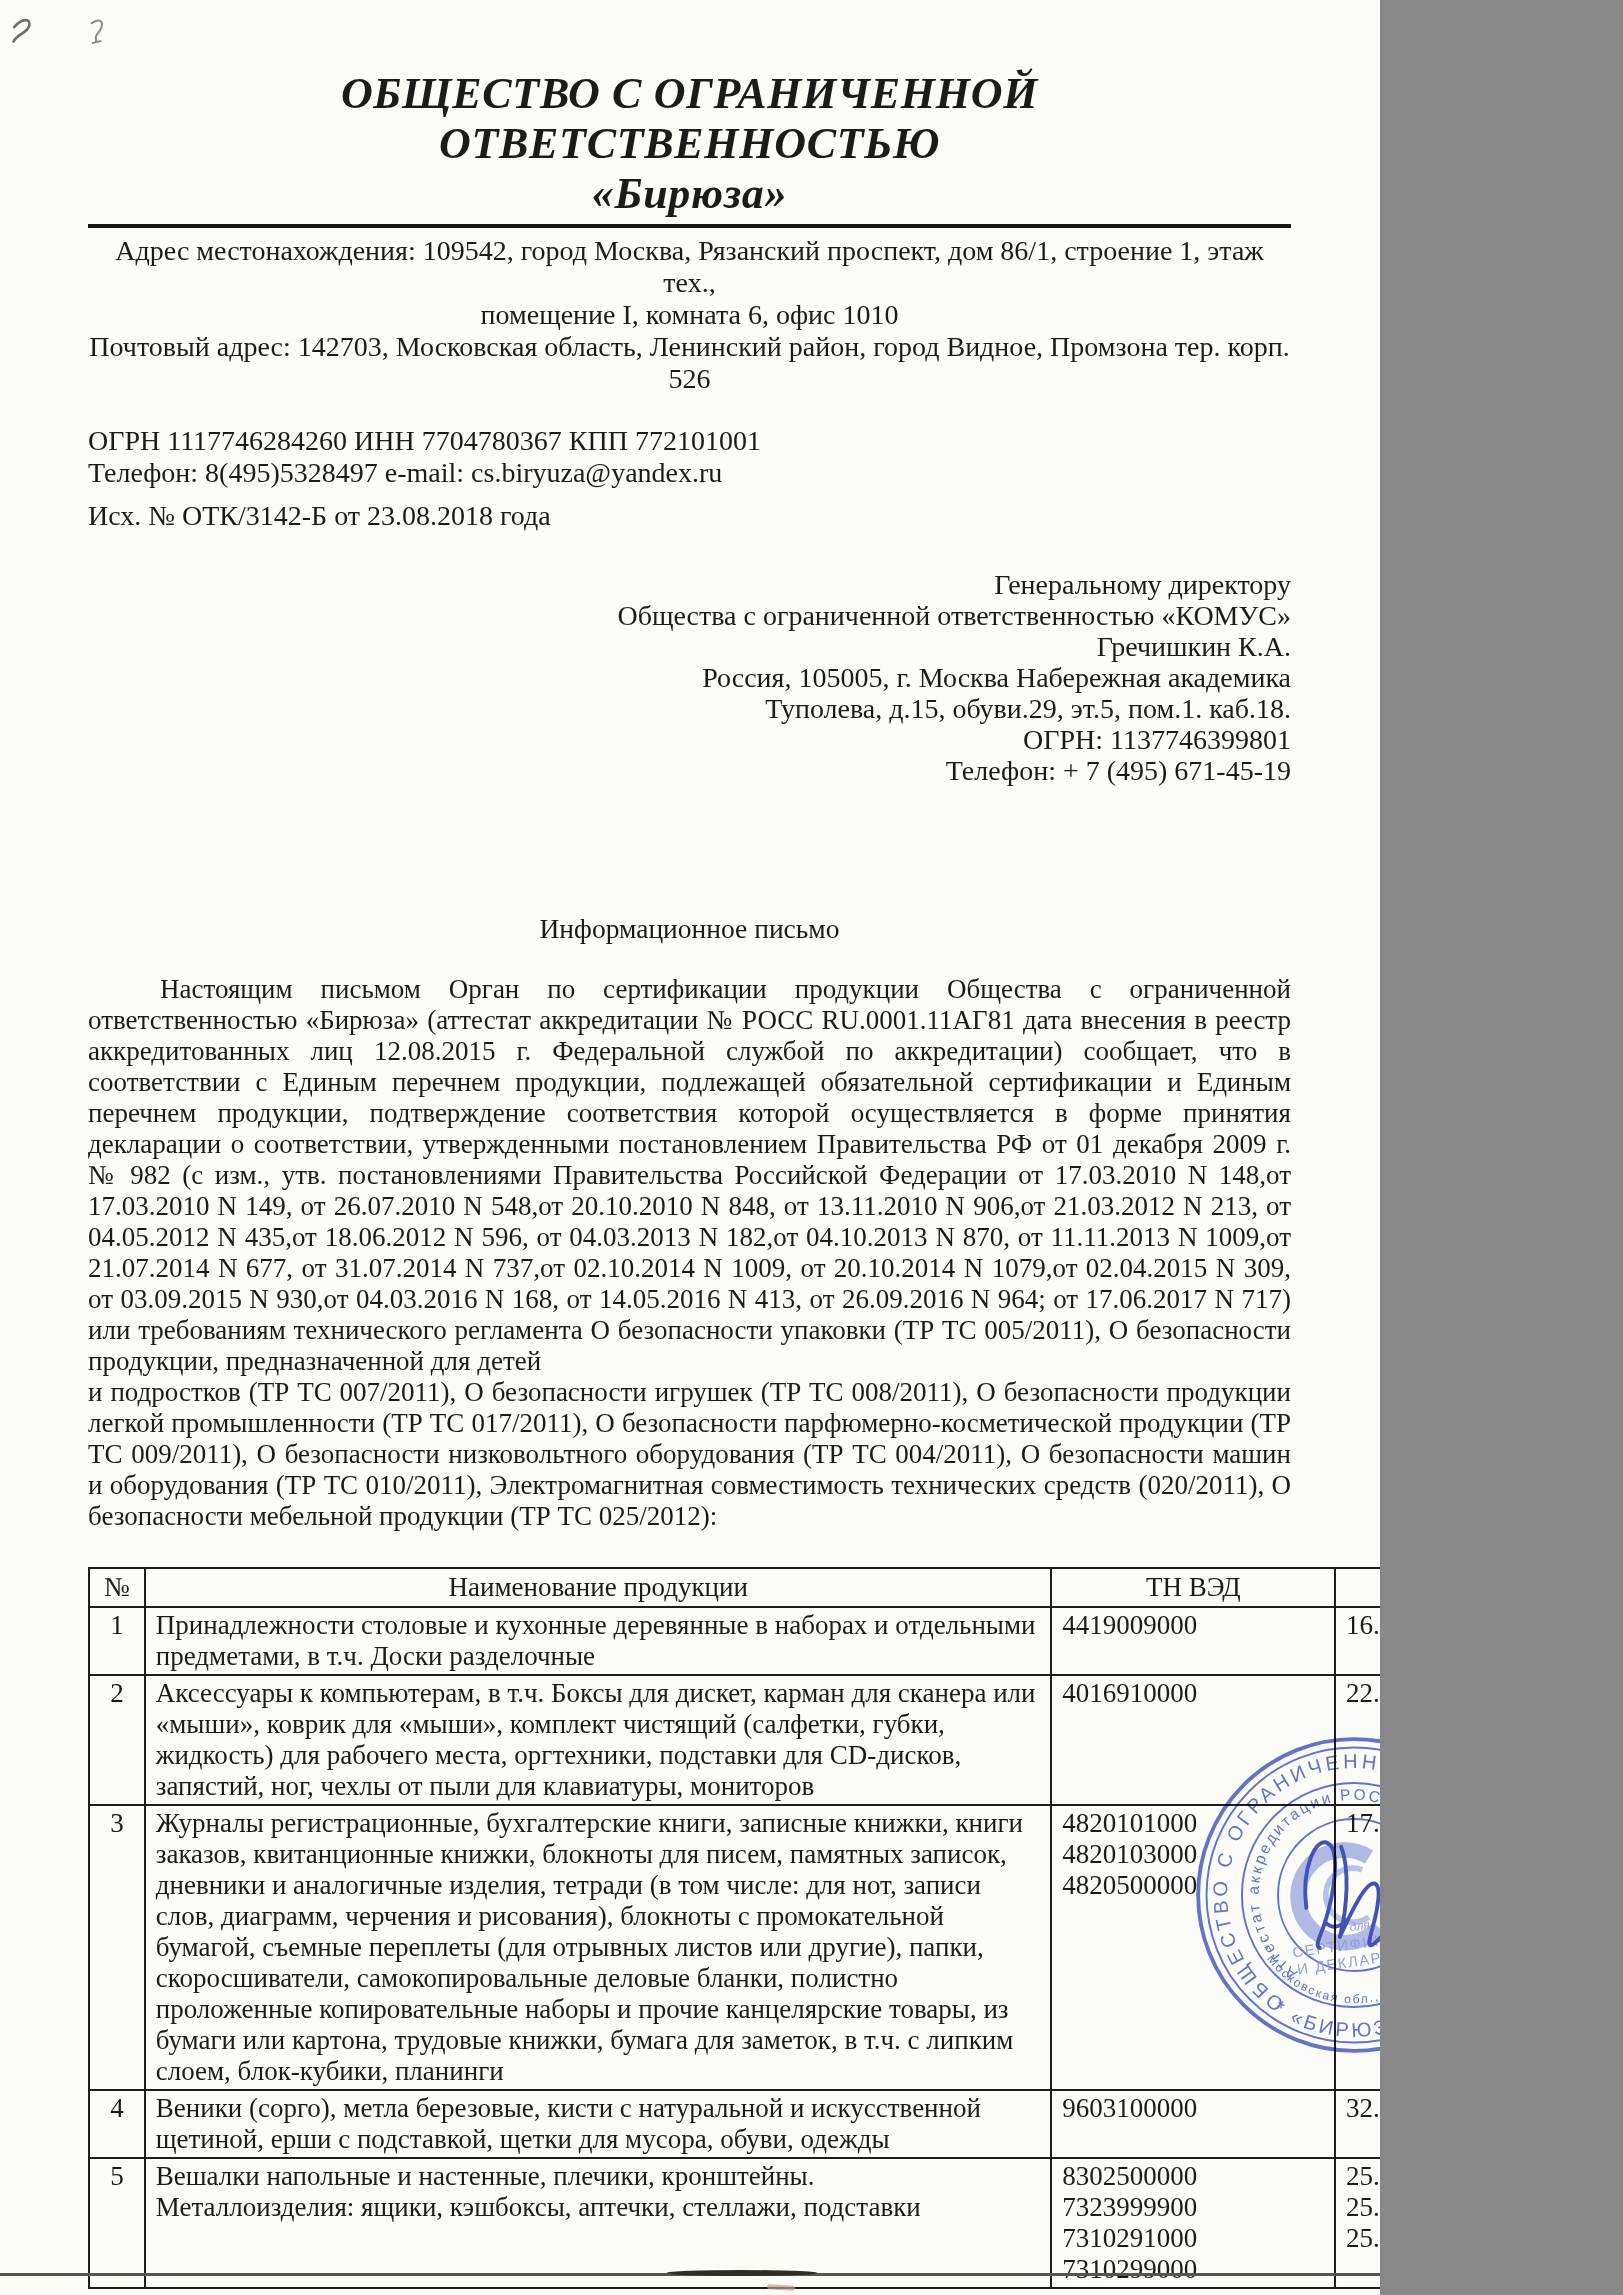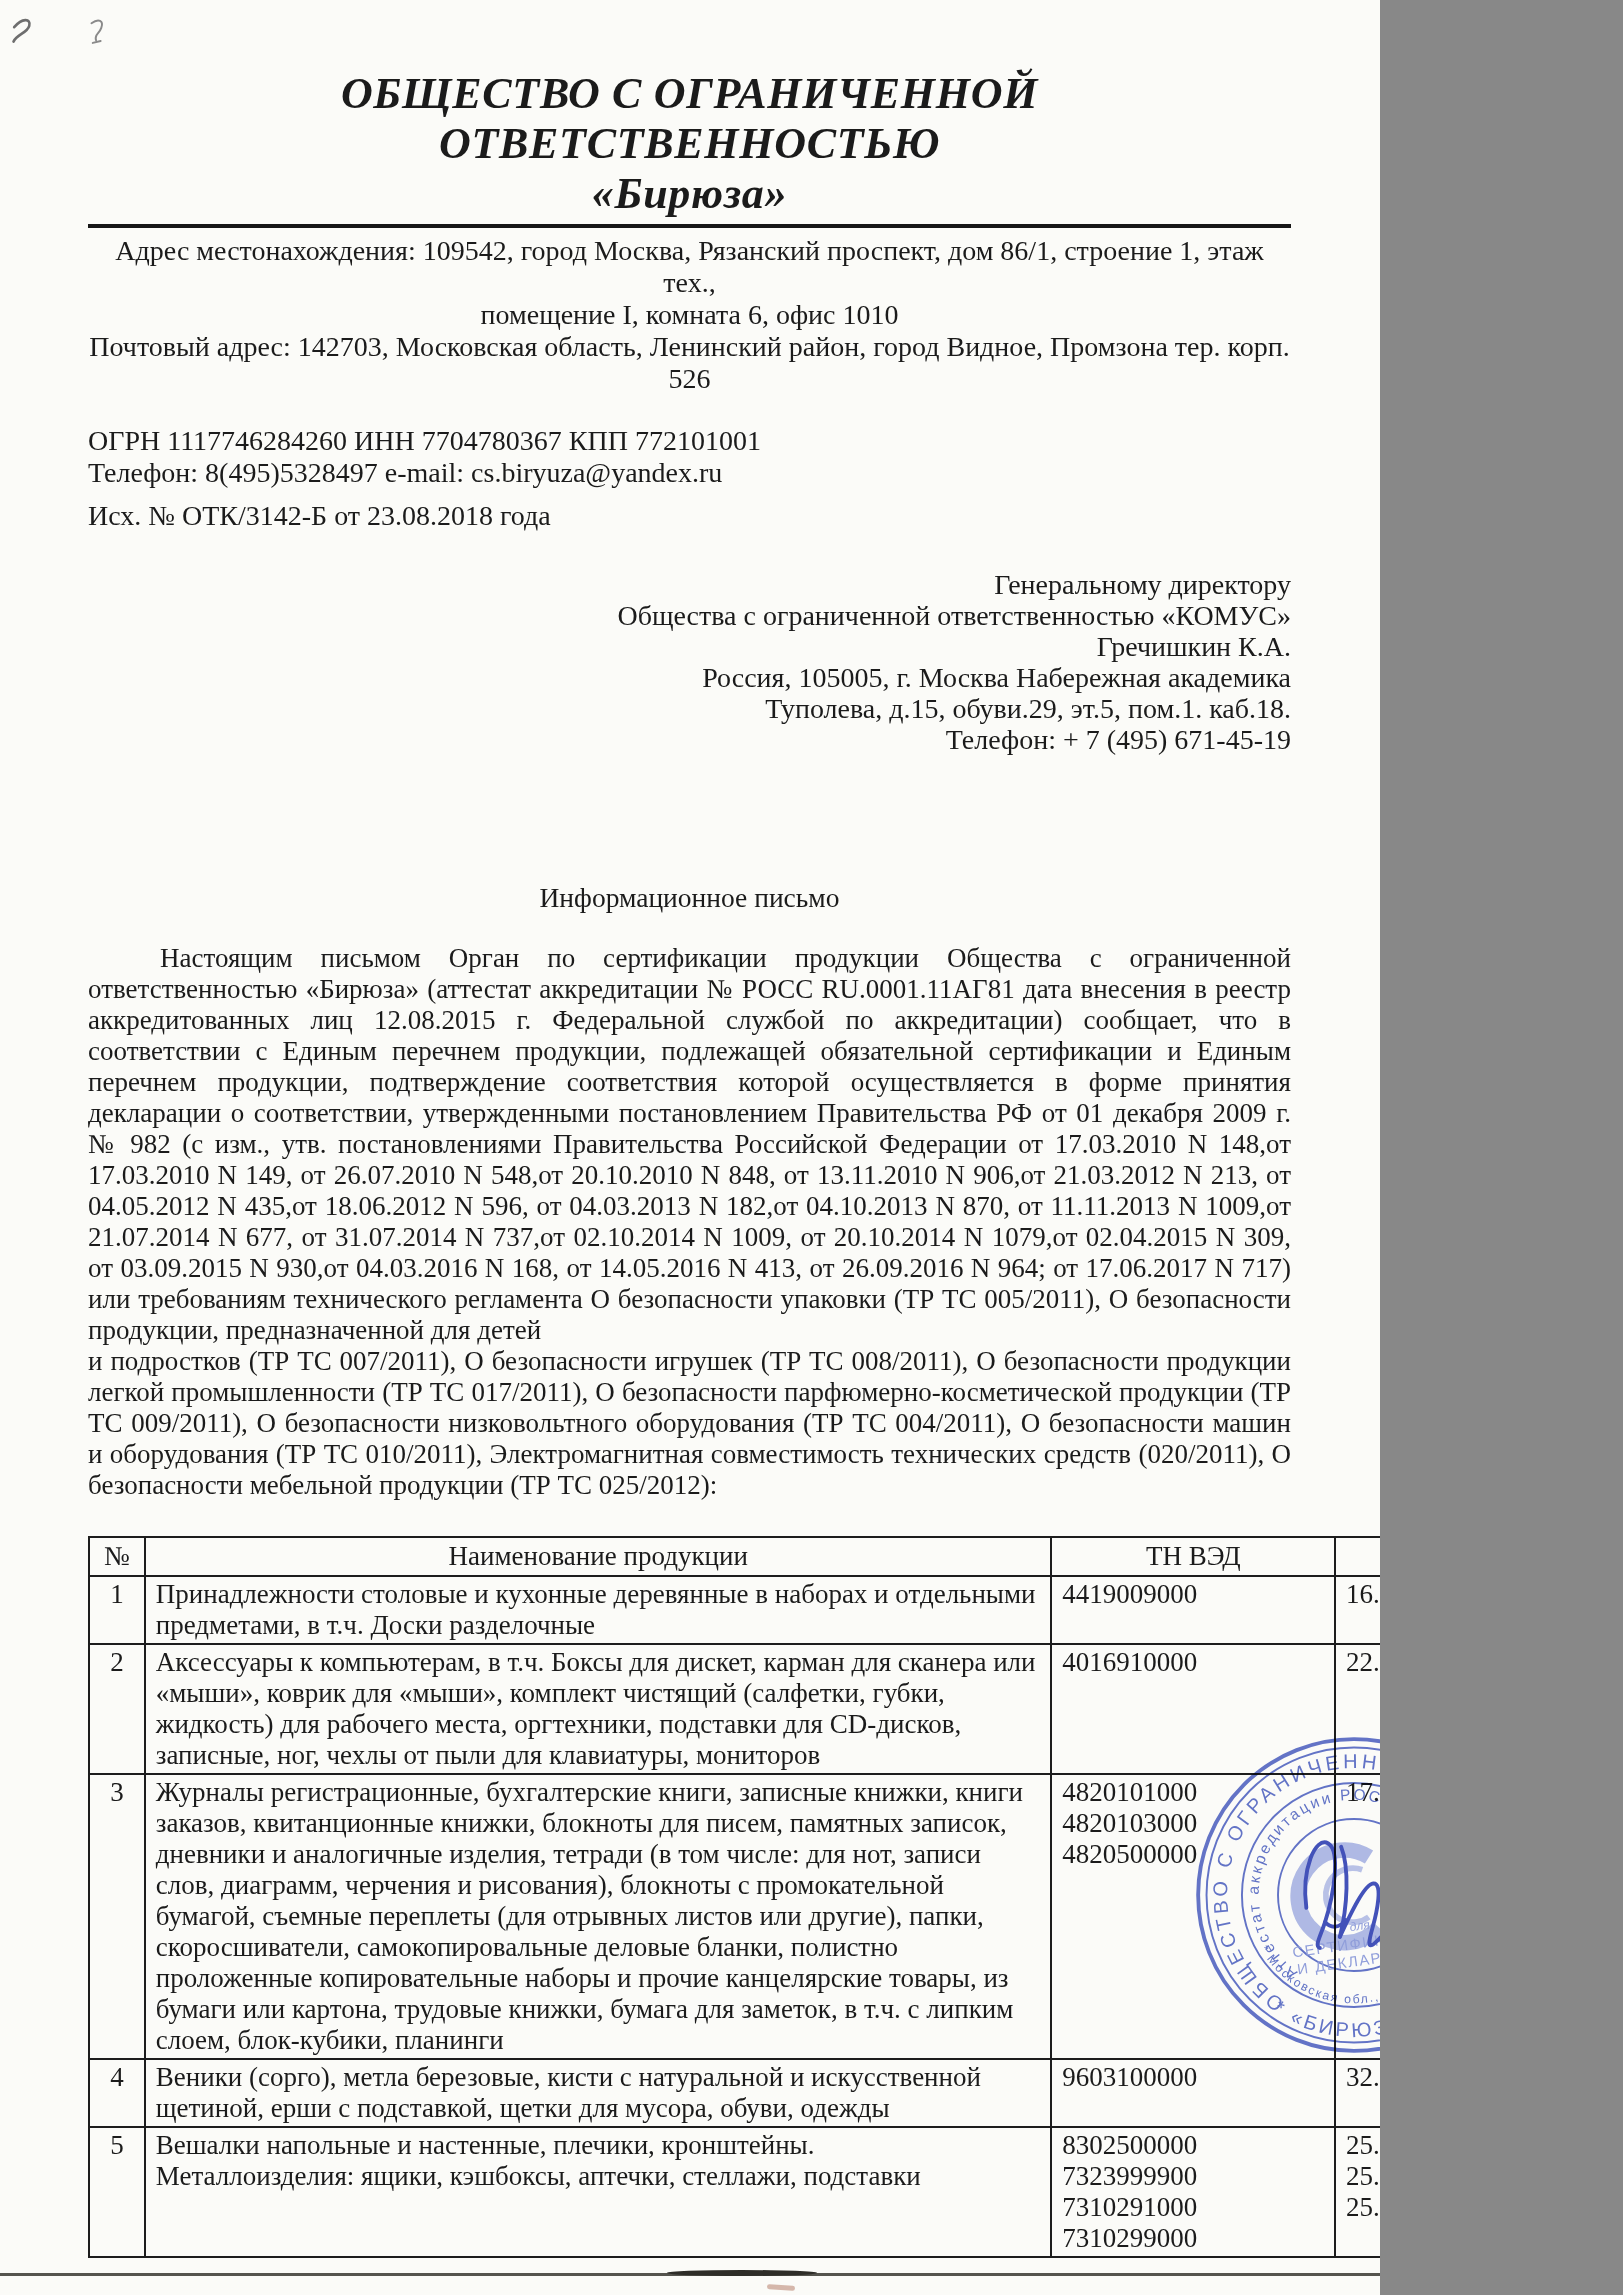--- a/index.html
+++ b/index.html
@@ -80,20 +80,21 @@
     </div>
 
     <div class="outref">Исх. № ОТК/3142-Б от 23.08.2018 года</div>
 
     <div class="recipient">
       <div>Генеральному директору</div>
       <div>Общества с ограниченной ответственностью «КОМУС»</div>
       <div>Гречишкин К.А.</div>
       <div>Россия, 105005, г. Москва Набережная академика</div>
       <div>Туполева, д.15, обуви.29, эт.5, пом.1. каб.18.</div>
+      <div>ОГРН: 1137746399801</div>
       <div>Телефон: + 7 (495) 671-45-19</div>
     </div>
 
     <div class="subject">Информационное письмо</div>
 
     <p class="body-par"><span>Настоящим письмом Орган по сертификации продукции Общества с ограниченной ответственностью «Бирюза» (аттестат аккредитации № РОСС RU.0001.11АГ81 дата внесения в реестр аккредитованных лиц  12.08.2015 г. Федеральной службой по аккредитации) сообщает, что в соответствии с Единым перечнем продукции, подлежащей обязательной сертификации и Единым перечнем продукции, подтверждение соответствия которой осуществляется в форме принятия декларации о соответствии, утвержденными постановлением Правительства РФ от 01 декабря 2009 г. № 982 (с изм., утв. постановлениями Правительства Российской Федерации от 17.03.2010 N 148,от 17.03.2010 N 149, от 26.07.2010 N 548,от 20.10.2010 N 848, от 13.11.2010 N 906,от 21.03.2012 N 213, от 04.05.2012 N 435,от 18.06.2012 N 596, от 04.03.2013 N 182,от 04.10.2013 N 870, от 11.11.2013 N 1009,от 21.07.2014 N 677, от 31.07.2014 N 737,от 02.10.2014 N 1009, от 20.10.2014 N 1079,от 02.04.2015 N 309, от 03.09.2015 N 930,от 04.03.2016 N 168, от 14.05.2016 N 413, от 26.09.2016 N 964; от 17.06.2017 N 717) или требованиям технического регламента О безопасности упаковки (ТР ТС 005/2011), О безопасности продукции, предназначенной для детей</span><br><span>и подростков (ТР ТС 007/2011), О безопасности игрушек (ТР ТС 008/2011), О безопасности продукции легкой промышленности (ТР ТС 017/2011), О безопасности парфюмерно-косметической продукции (ТР ТС 009/2011), О безопасности низковольтного оборудования (ТР ТС 004/2011), О безопасности машин и оборудования (ТР ТС 010/2011), Электромагнитная совместимость технических средств (020/2011), О безопасности мебельной продукции (ТР ТС 025/2012):</span></p>
 
     <table class="products">
       <colgroup>
         <col style="width:56px">
@@ -111,21 +112,21 @@
       </thead>
       <tbody>
         <tr>
           <td class="c-num">1</td>
           <td class="pre">Принадлежности столовые и кухонные деревянные в наборах и отдельными предметами, в т.ч. Доски разделочные</td>
           <td class="pre">4419009000</td>
           <td class="pre">16.29.12</td>
         </tr>
         <tr>
           <td class="c-num">2</td>
-          <td class="pre">Аксессуары к компьютерам, в т.ч. Боксы для дискет, карман для сканера или «мыши», коврик для «мыши», комплект чистящий (салфетки, губки, жидкость) для рабочего места, оргтехники, подставки для CD-дисков, записные, ног, чехлы от пыли для клавиатуры, мониторов</td>
+          <td class="pre">Аксессуары к компьютерам, в т.ч. Боксы для дискет, карман для сканера или «мыши», коврик для «мыши», комплект чистящий (салфетки, губки, жидкость) для рабочего места, оргтехники, подставки для CD-дисков, запястий, ног, чехлы от пыли для клавиатуры, мониторов</td>
           <td class="pre">4016910000</td>
           <td class="pre">22.19.73</td>
         </tr>
         <tr>
           <td class="c-num">3</td>
           <td class="pre">Журналы регистрационные, бухгалтерские книги, записные книжки, книги заказов, квитанционные книжки, блокноты для писем, памятных записок, дневники и аналогичные изделия, тетради (в том числе: для нот, записи слов, диаграмм, черчения и рисования), блокноты с промокательной бумагой, съемные переплеты (для отрывных листов или другие), папки, скоросшиватели, самокопировальные деловые бланки, полистно проложенные копировательные наборы и прочие канцелярские товары, из бумаги или картона, трудовые книжки, бумага для заметок, в т.ч. с липким слоем, блок-кубики, планинги</td>
           <td class="pre">4820101000
 4820103000
 4820500000</td>
           <td class="pre">17.23.13</td>

